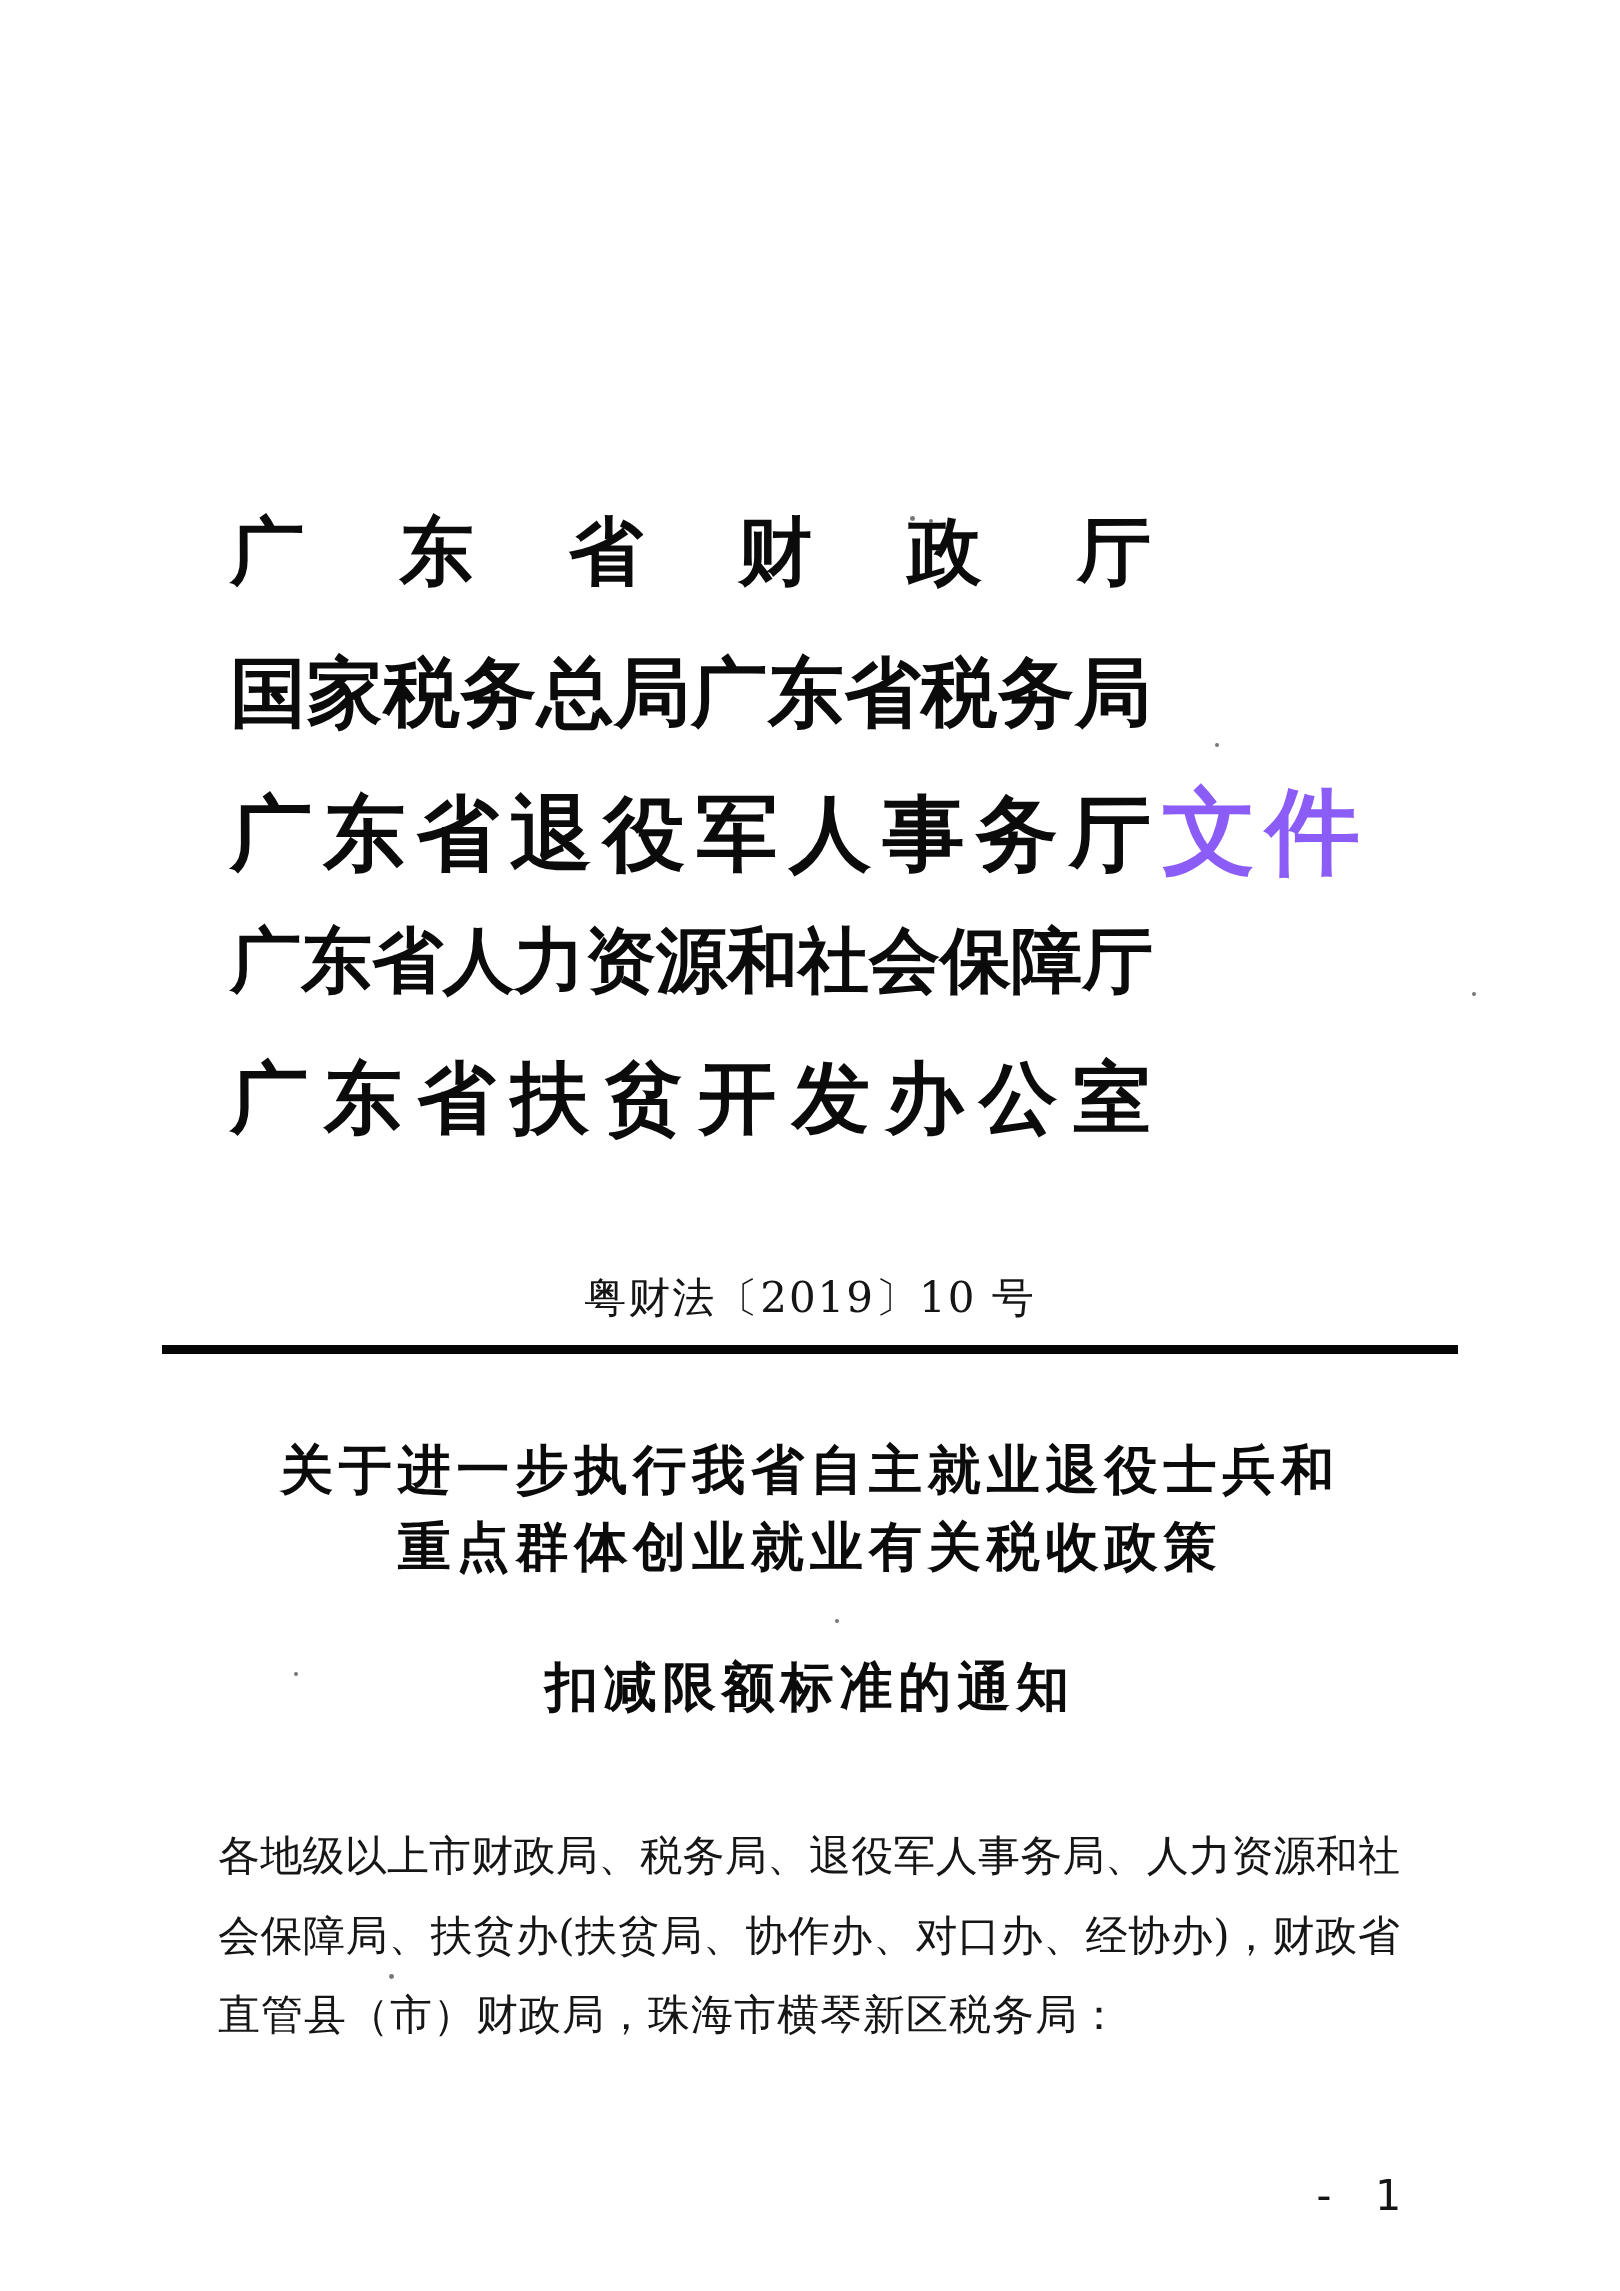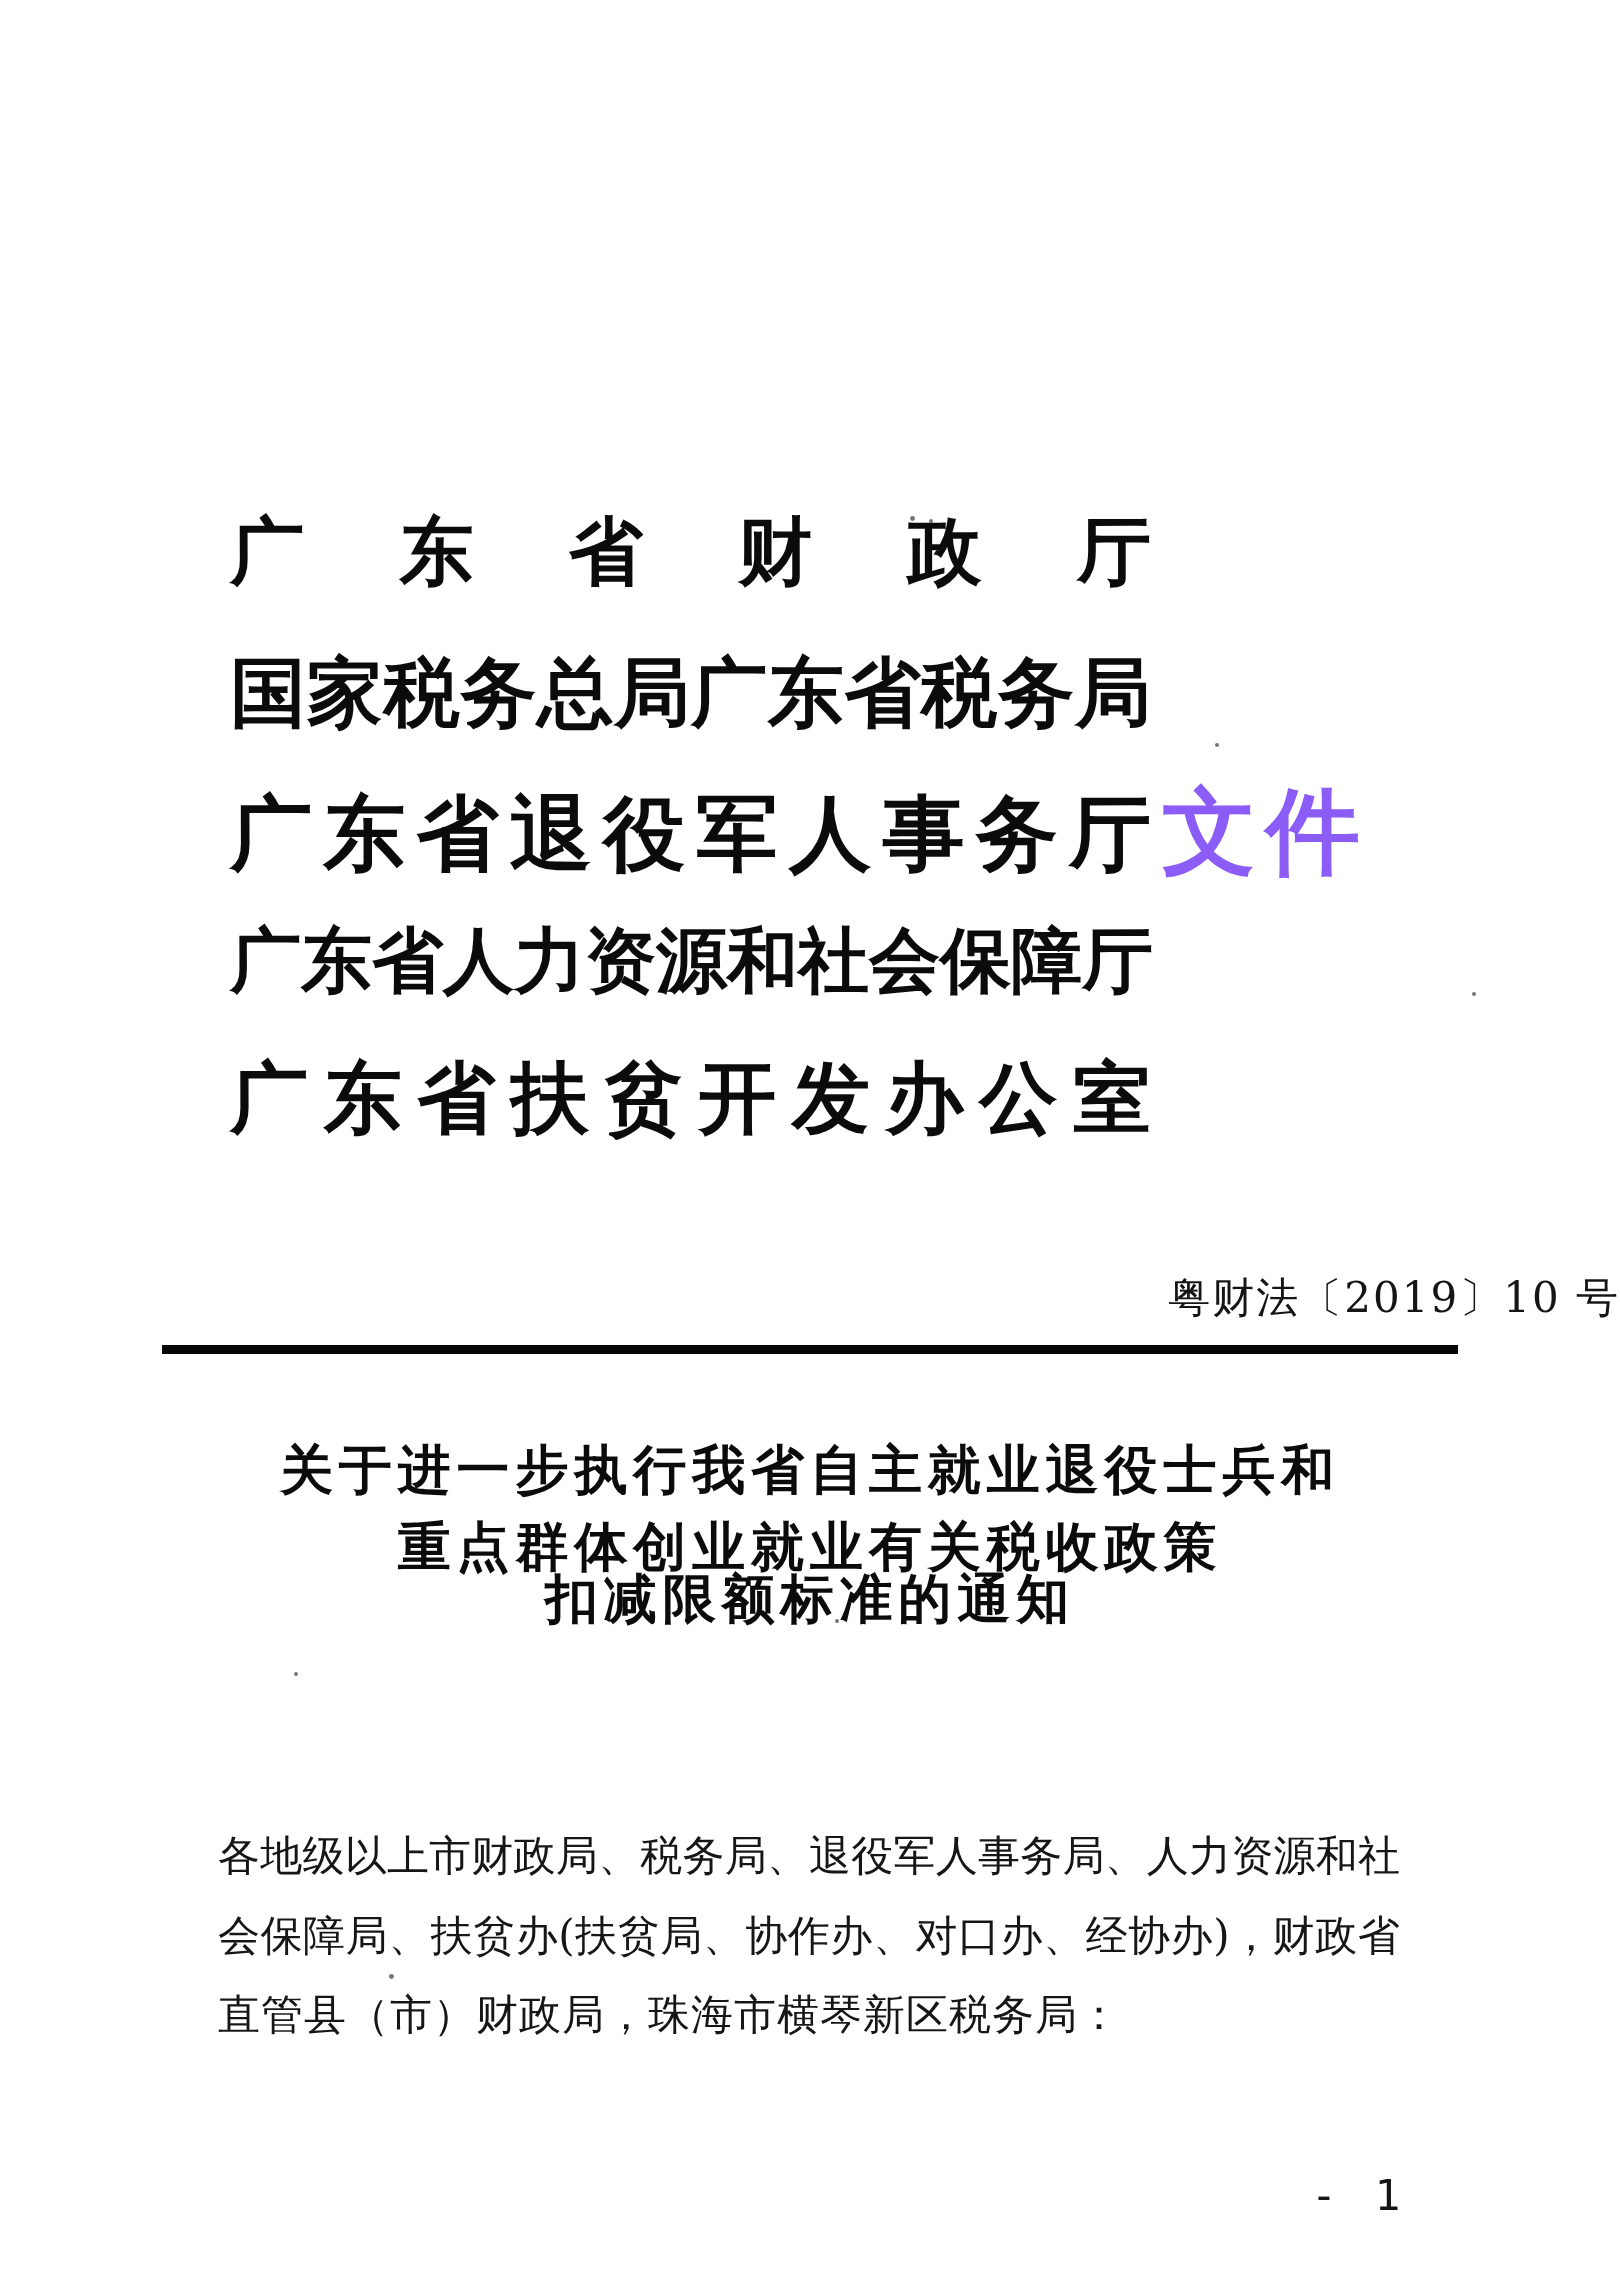--- a/index.html
+++ b/index.html
@@ -44,21 +44,21 @@
     letter-spacing: 9.8px;
     line-height: 1;
     color: #8b5cf6;
   }
   
   #doc-number {
     position: absolute;
     left: 0;
     top: 1275px;
     width: 1620px;
-    text-align: right;
+    text-align: center;
     font-size: 42px;
     line-height: 1.1;
     letter-spacing: 2px;
     color: #151515;
   }
   
   #header-rule {
     position: absolute;
     left: 162px;
     top: 1345px;
@@ -73,21 +73,21 @@
     width: 1620px;
     text-align: center;
     font-size: 53px;
     font-weight: bold;
     letter-spacing: 5.9px;
     line-height: 1;
     color: #0b0b0b;
   }
   #title-0 { top: 1443px; }
   #title-1 { top: 1520px; }
-  #title-2 { top: 1572px; }
+  #title-2 { top: 1660px; }
   
   .body-line {
     position: absolute;
     left: 218px;
     width: 1182px;
     font-size: 42px;
     line-height: 1;
     color: #161616;
   }
   #body-0 { top: 1835px; }

